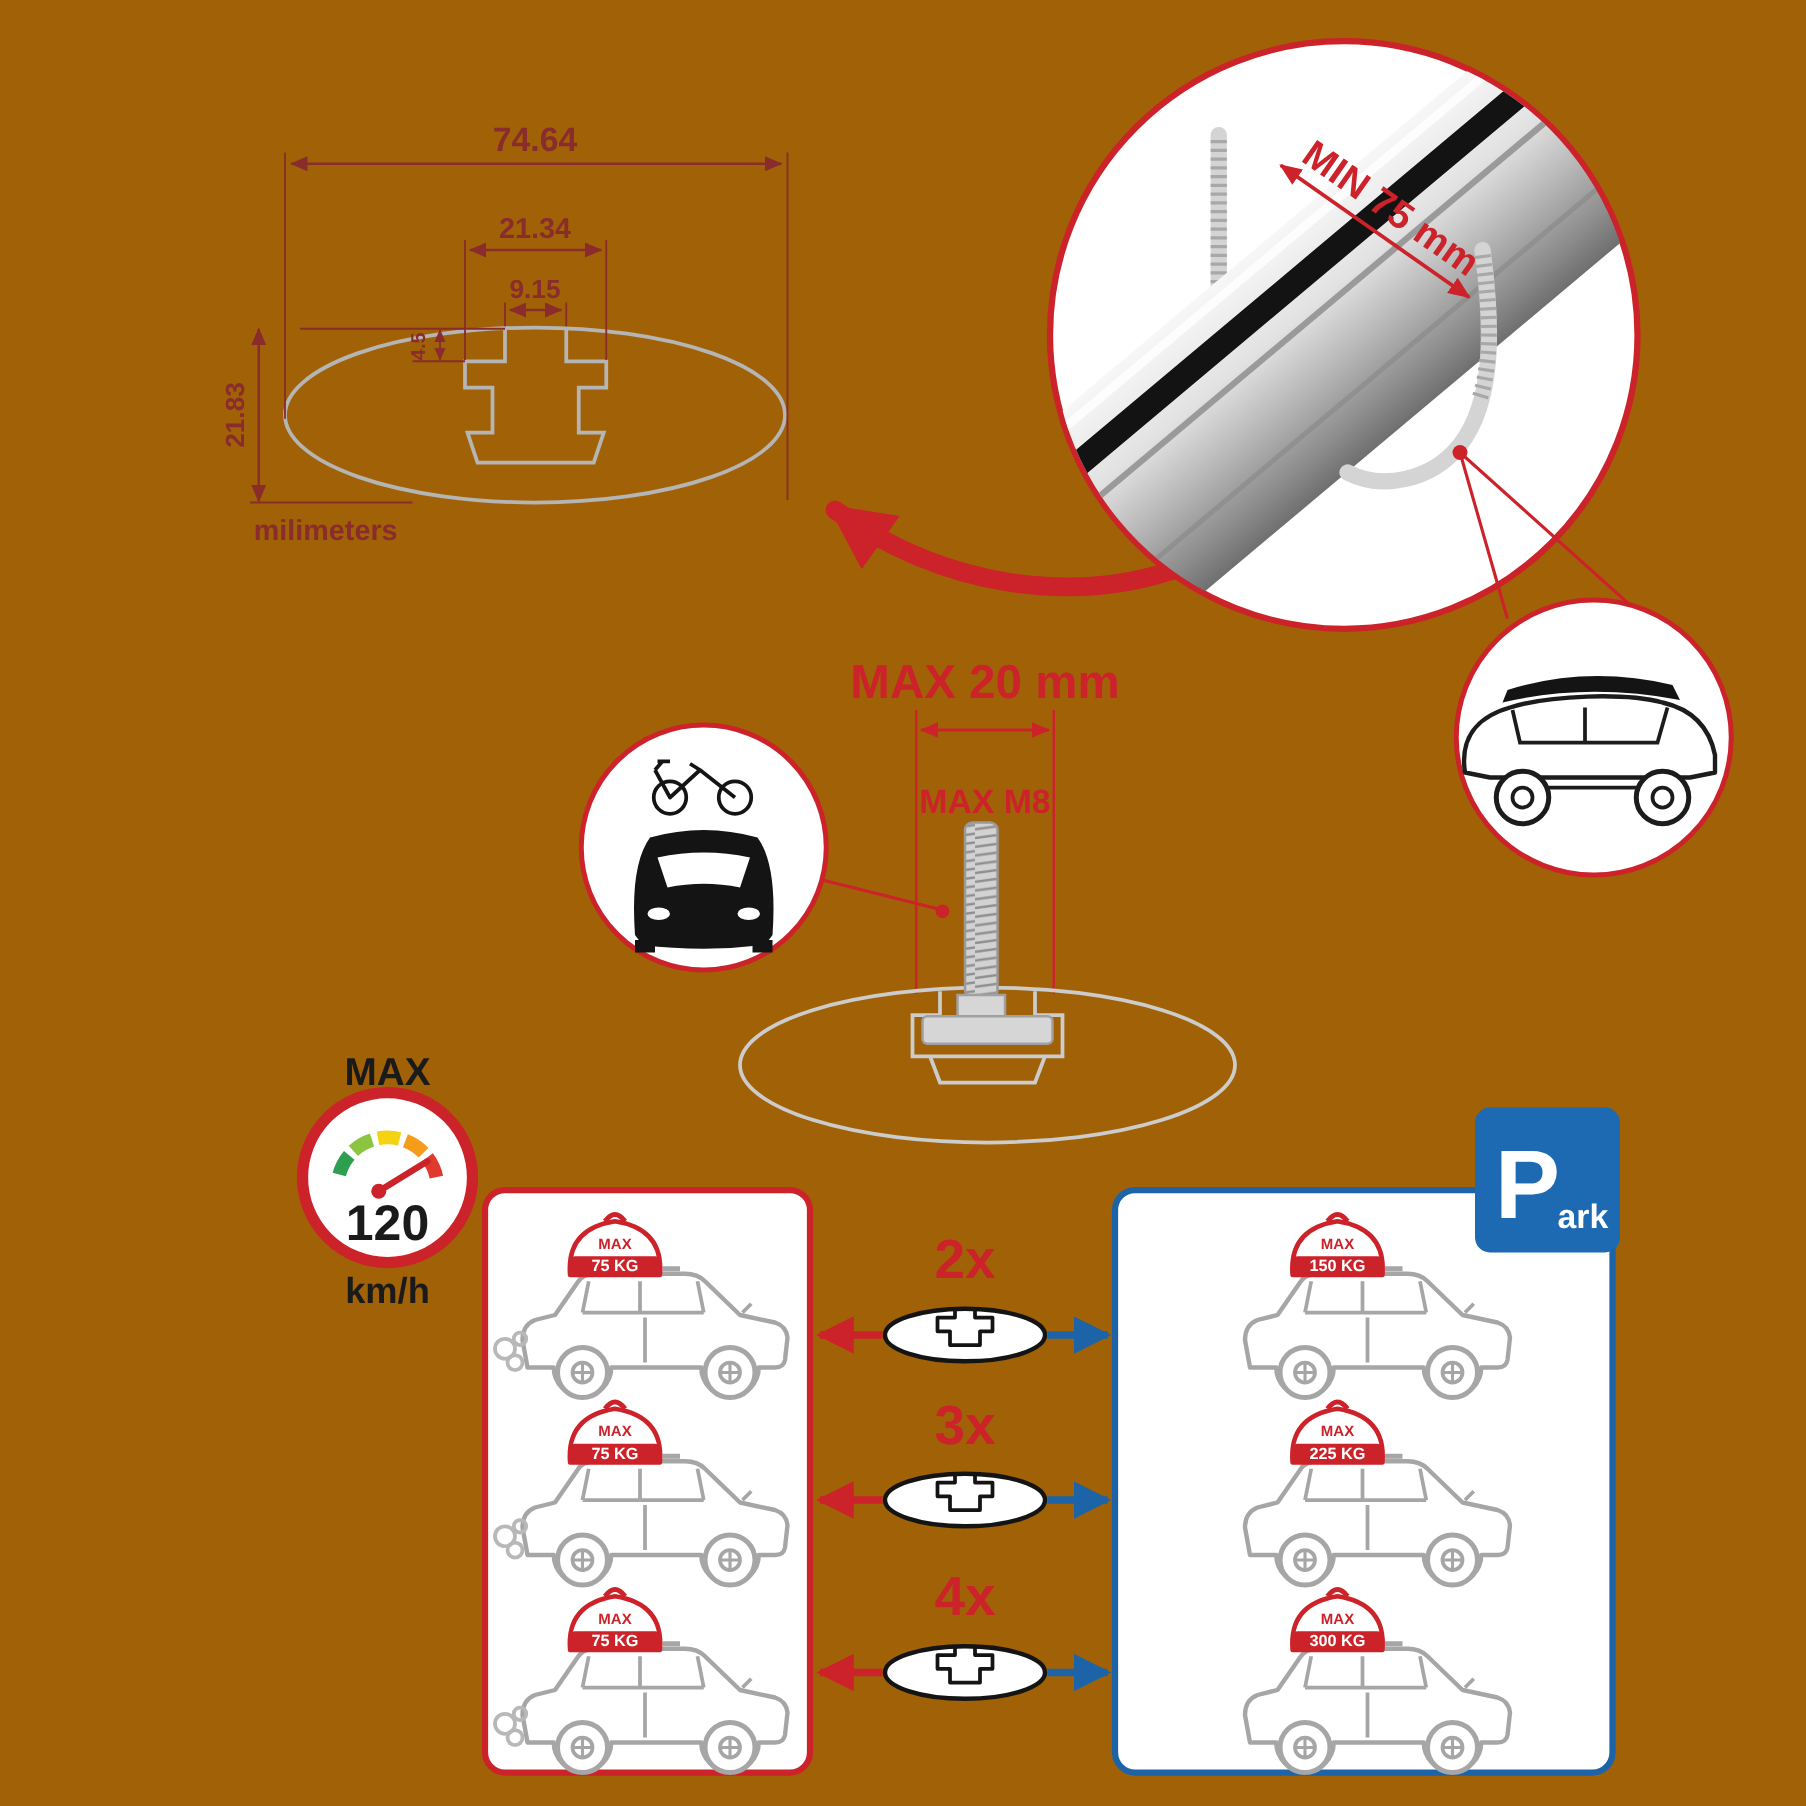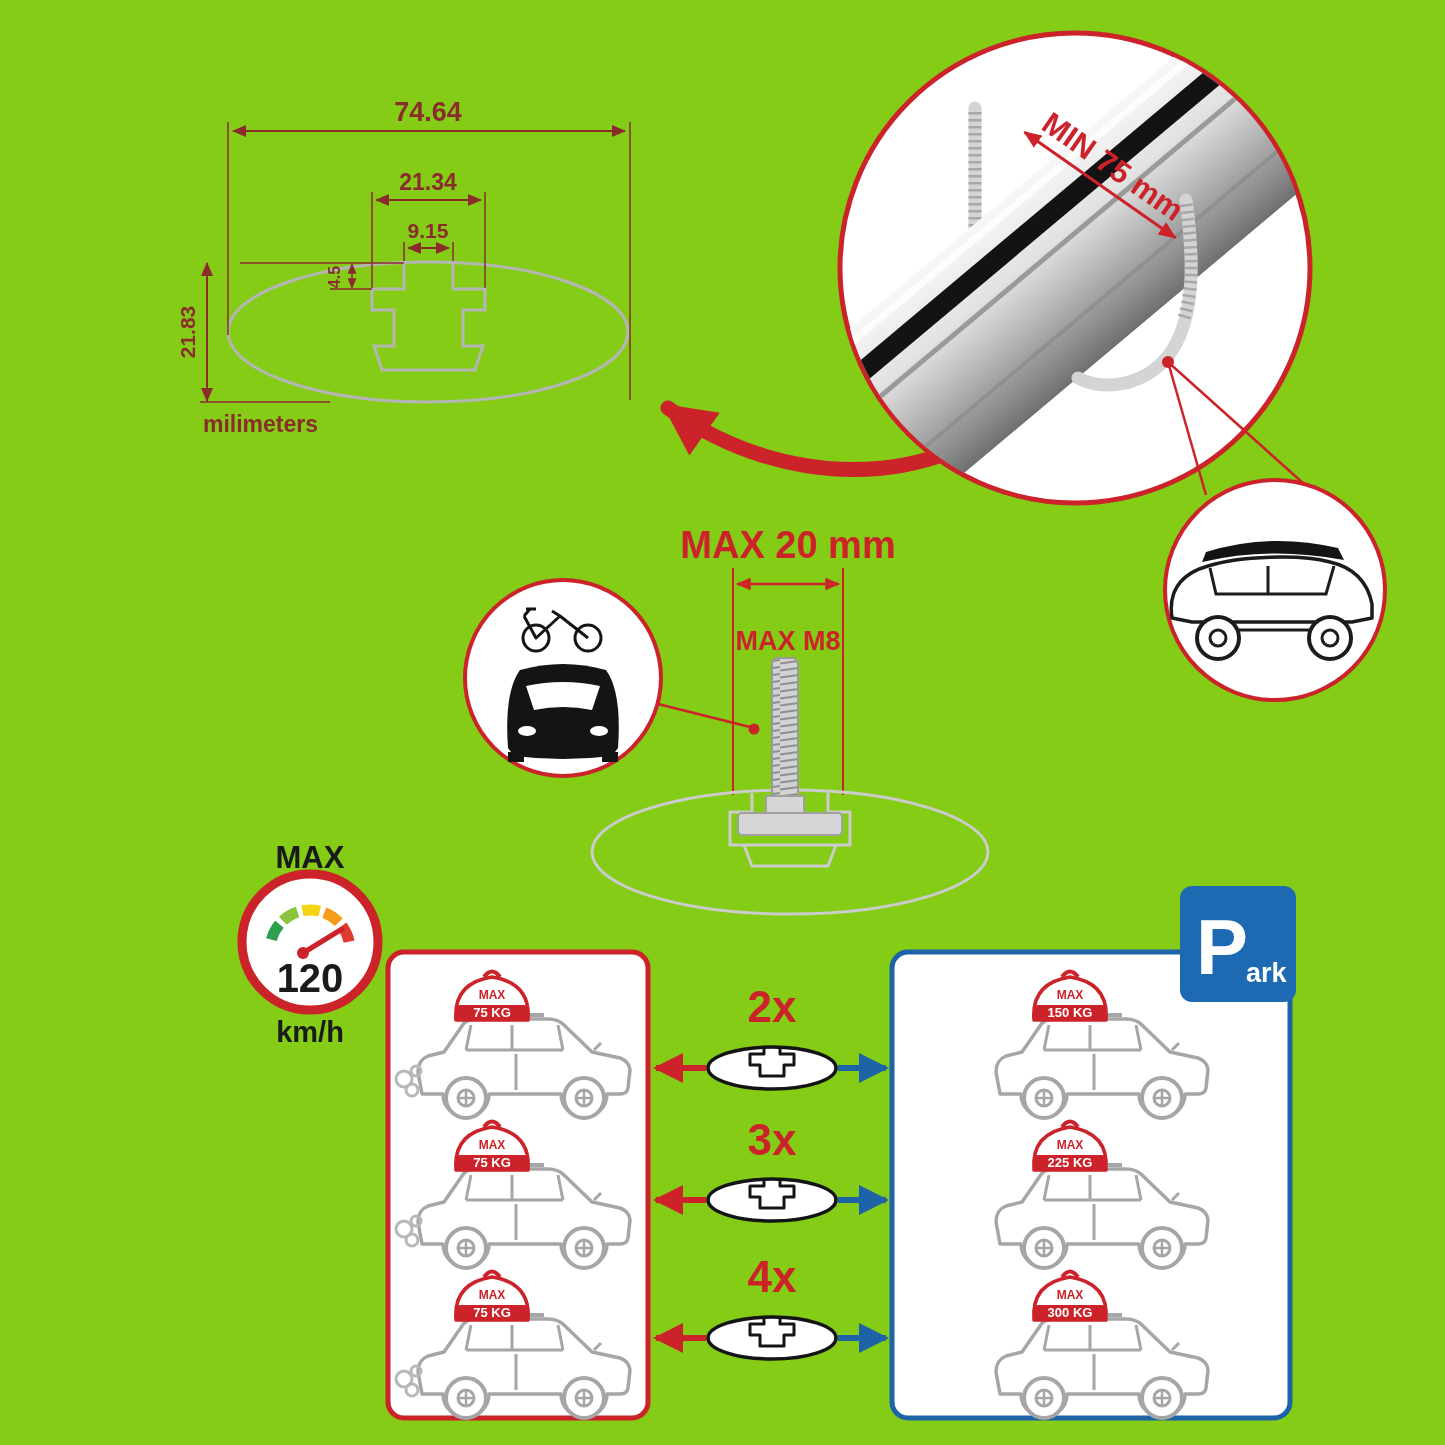--- a/index.html
+++ b/index.html
@@ -1,16 +1,16 @@
 <!DOCTYPE html>
 <html><head>
 <meta charset="utf-8">
 <style>
   html,body{margin:0;padding:0;background:#ffffff;}
-  #canvas{position:relative;width:1445px;height:1445px;overflow:hidden;background:#84cc16;}
+  #canvas{position:relative;width:1445px;height:1445px;overflow:hidden;background:#a16207;}
   svg{display:block;}
   text{font-family:"Liberation Sans", sans-serif;}
   .dim-text{fill:#8a2c2c;font-weight:bold;}
   .red-text{fill:#cc2229;font-weight:bold;}
   .black-text{fill:#1a1a1a;font-weight:bold;}
   .white-text{fill:#ffffff;font-weight:bold;}
   .dim-line{stroke:#8a2c2c;stroke-width:2;fill:none;}
   .thin-ref{stroke:#8a2c2c;stroke-width:1.5;fill:none;}
   .gray-draw{stroke:#b5b5b5;stroke-width:3;fill:none;}
   .faint-draw{stroke:#cccccc;stroke-width:3;fill:none;}

